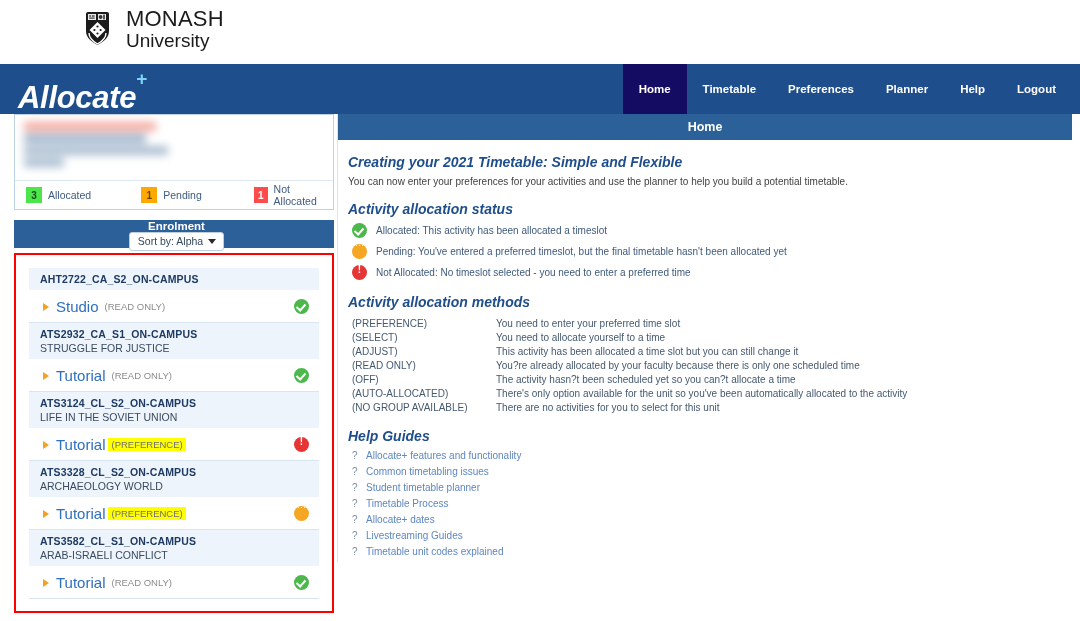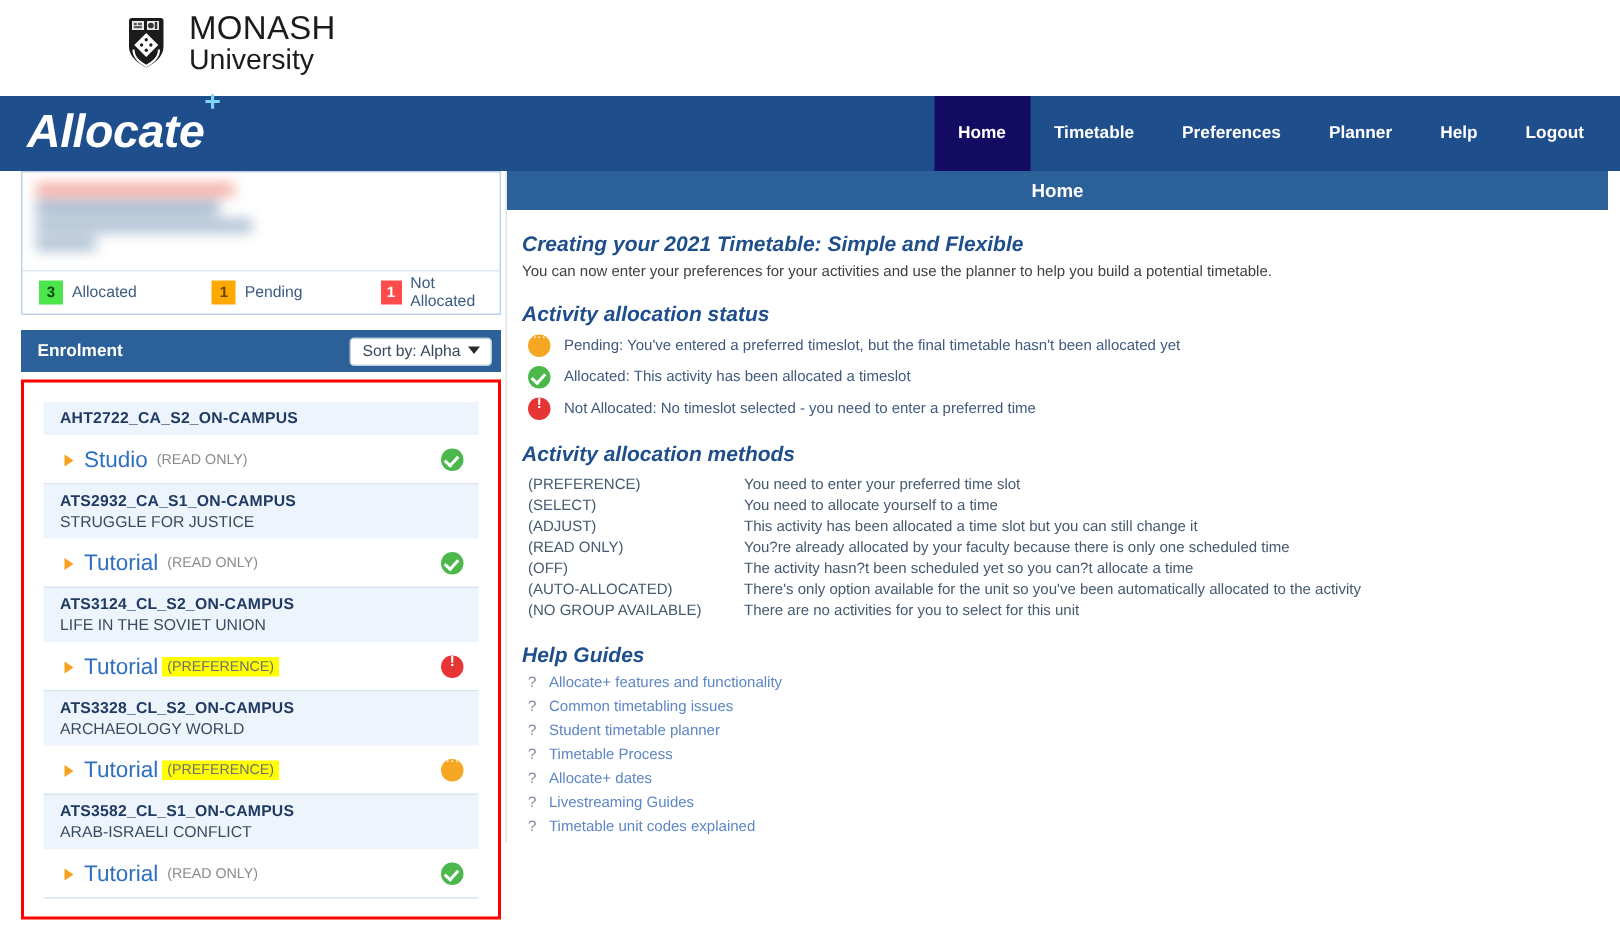--- a/index.html
+++ b/index.html
@@ -53,21 +53,21 @@
   .logo-text .l2 {
     font-size: 19px; font-weight: 400; display: block; margin-top: 1px;
   }
 
   
   .navbar {
     position: absolute; left: 0; top: 64px; width: 1080px; height: 50px;
     background: #1f4e8c;
   }
   .brand {
-    position: absolute; left: 18px; top: 6px;
+    position: absolute; left: 18px; top: 16px;
     color: #ffffff;
     font-size: 31px;
     font-style: italic;
     font-weight: bold;
     letter-spacing: -0.3px;
   }
   .brand sup {
     color: #7fd4f5;
     font-size: 19px;
     font-style: normal;
@@ -127,20 +127,21 @@
   .badge.green  { background: #4ce64c; color:#0b4d0b; }
   .badge.orange { background: #ffa800; color:#6b4200; }
   .badge.red    { background: #ff4b4b; color:#ffffff; }
   .legend-label { font-size: 10.5px; color: #3c5b80; }
 
   .enrol-header {
     margin-top: 10px;
     height: 28px; background: #2b6098;
     display: flex; align-items: center; justify-content: space-between;
     padding: 0 6px 0 11px;
+    flex-direction: column;
   }
   .enrol-title { color: #ffffff; font-size: 11.5px; font-weight: bold; }
   .sort-btn {
     background: #ffffff; border: 1px solid #bfcedd; border-radius: 3px;
     font-size: 10.5px; color: #34475c;
     padding: 2px 7px 3px 8px;
     display: flex; align-items: center; gap: 5px;
     cursor: pointer;
   }
   .caret-dn {
@@ -398,26 +399,26 @@
     <div class="main">
       <div class="main-title">Home</div>
       <div class="main-body">
 
         <h2 class="sec">Creating your 2021 Timetable: Simple and Flexible</h2>
         <p class="intro">You can now enter your preferences for your activities and use the planner to help you build a potential timetable.</p>
 
         <h2 class="sec">Activity allocation status</h2>
         <div class="status-list">
           <div class="status-item">
+            <span class="ico ico-ok"></span>
+            <span class="status-text">Allocated: This activity has been allocated a timeslot</span>
+          </div>
+          <div class="status-item">
             <span class="ico ico-pend"></span>
             <span class="status-text">Pending: You've entered a preferred timeslot, but the final timetable hasn't been allocated yet</span>
-          </div>
-          <div class="status-item">
-            <span class="ico ico-ok"></span>
-            <span class="status-text">Allocated: This activity has been allocated a timeslot</span>
           </div>
           <div class="status-item">
             <span class="ico ico-warn"></span>
             <span class="status-text">Not Allocated: No timeslot selected - you need to enter a preferred time</span>
           </div>
         </div>
 
         <h2 class="sec sp">Activity allocation methods</h2>
         <table class="methods">
           <tbody>

